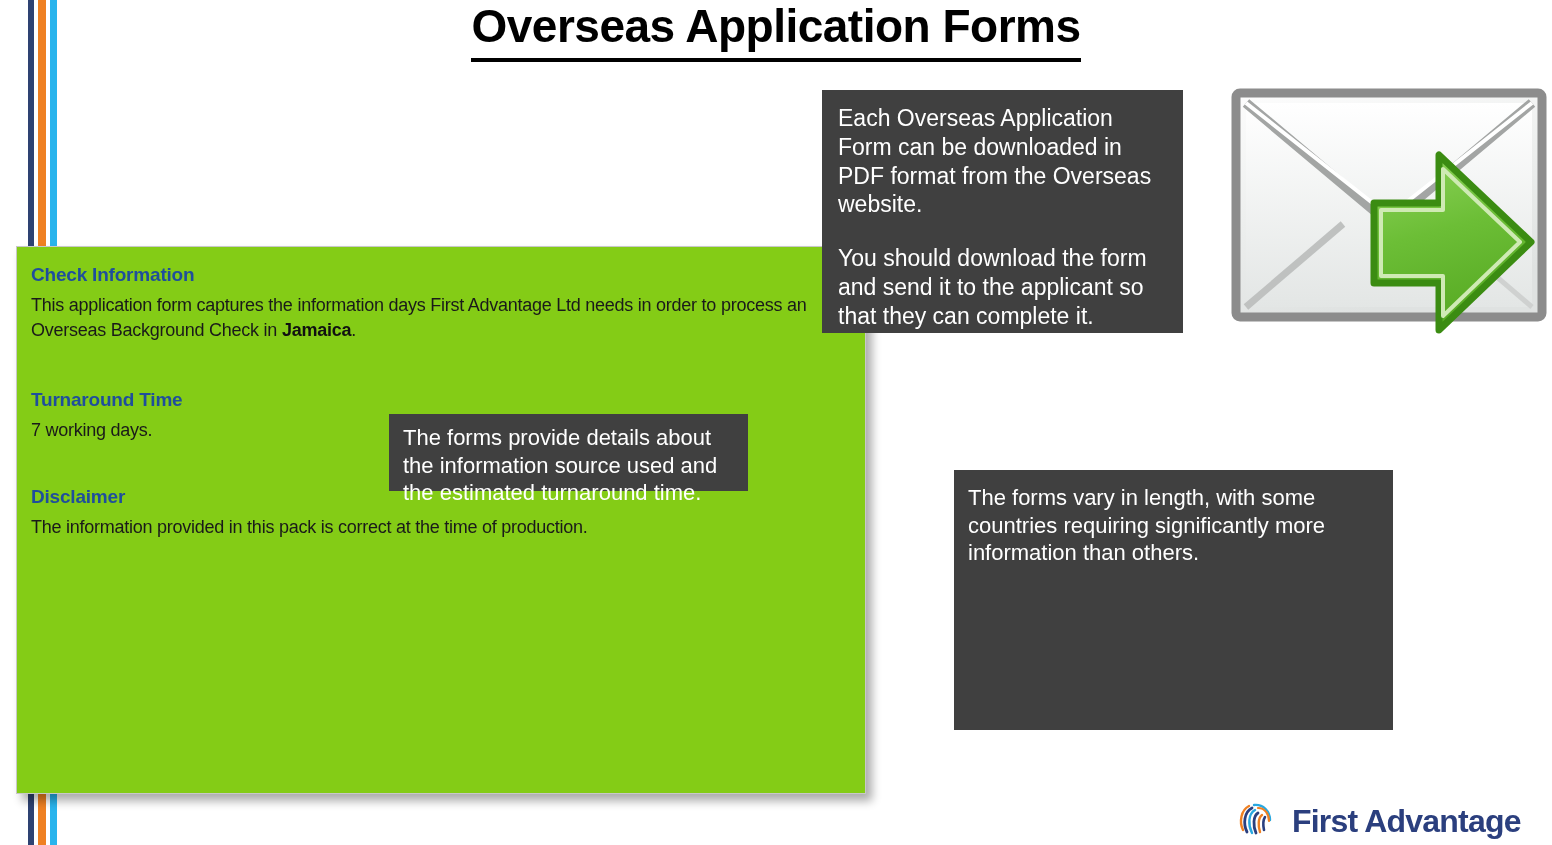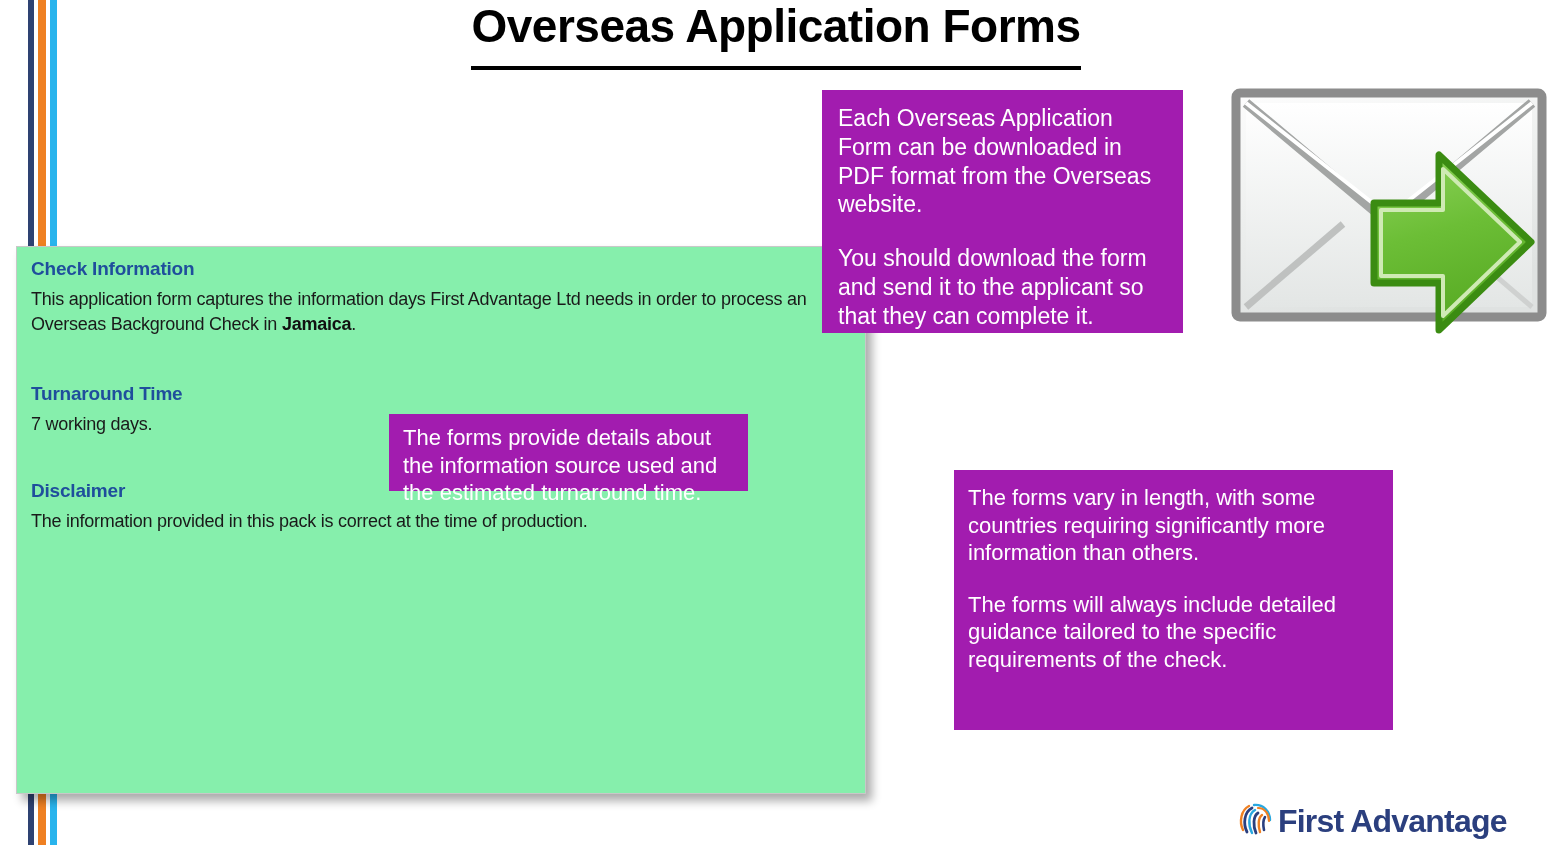--- a/index.html
+++ b/index.html
@@ -43,38 +43,38 @@
     z-index: 4;
   }
   #page-title .title-text {
     display: inline-block;
     font-family: "Liberation Sans", sans-serif;
     font-size: 46px;
     font-weight: bold;
     color: #000000;
     letter-spacing: -0.5px;
     border-bottom: 4px solid #000000;
-    padding-bottom: 16px;
+    padding-bottom: 8px;
     line-height: 1.05;
     text-align: right;
   }
 
   
   #document-panel {
     position: absolute;
     left: 16px;
     top: 246px;
     width: 850px;
     height: 548px;
-    background: #86efac;
+    background: #84cc16;
     border: 1px solid #c8c8c8;
     box-shadow: 6px 7px 9px rgba(0,0,0,0.33);
     z-index: 5;
     box-sizing: border-box;
-    padding: 10px 14px 0 14px;
+    padding: 16px 14px 0 14px;
     overflow: hidden;
   }
   .doc-heading {
     font-family: "Liberation Sans", sans-serif;
     font-size: 19px;
     font-weight: bold;
     color: #1f4e9c;
     margin: 0 0 6px 0;
     line-height: 1.25;
     letter-spacing: -0.2px;
@@ -89,21 +89,21 @@
     letter-spacing: -0.25px;
   }
   .doc-body b { font-weight: bold; color: #111111; }
   .doc-section { margin-bottom: 42px; }
   .doc-section.first { margin-bottom: 44px; }
   .doc-section.last  { margin-bottom: 0; }
 
   
   .callout {
     position: absolute;
-    background: #a21caf;
+    background: #404040;
     color: #ffffff;
     font-family: "Liberation Sans", sans-serif;
     box-sizing: border-box;
     z-index: 9;
   }
   .callout p {
     margin: 0;
     line-height: 1.25;
   }
   .callout p + p { margin-top: 1.1em; }
@@ -145,21 +145,21 @@
 
   
   #brand-logo {
     position: absolute;
     left: 1236px;
     top: 799px;
     width: 250px;
     height: 44px;
     display: flex;
     align-items: center;
-    gap: 2px;
+    gap: 16px;
     z-index: 7;
   }
   #brand-logo .logo-wordmark {
     font-family: "Liberation Sans", sans-serif;
     font-size: 32px;
     font-weight: bold;
     color: #2b3f7e;
     letter-spacing: -0.8px;
     white-space: nowrap;
   }
@@ -202,21 +202,20 @@
   <p>Each Overseas Application Form can be downloaded in PDF format from the Overseas website.</p>
   <p>You should download the form and send it to the applicant so that they can complete it.</p>
 </div>
 
 <div class="callout" id="callout-details">
   <p>The forms provide details about the information source used and the estimated turnaround time.</p>
 </div>
 
 <div class="callout" id="callout-length">
   <p>The forms vary in length, with some countries requiring significantly more information than others.</p>
-  <p>The forms will always include detailed guidance tailored to the specific requirements of the check.</p>
 </div>
 
 <div id="envelope-icon">
   <svg width="322" height="252" viewBox="0 0 322 252" xmlns="http://www.w3.org/2000/svg">
     <defs>
       <linearGradient id="envFace" x1="0" y1="0" x2="0.35" y2="1">
         <stop offset="0" stop-color="#fdfdfd"></stop>
         <stop offset="0.55" stop-color="#eceeed"></stop>
         <stop offset="1" stop-color="#dfe2e1"></stop>
       </linearGradient>

